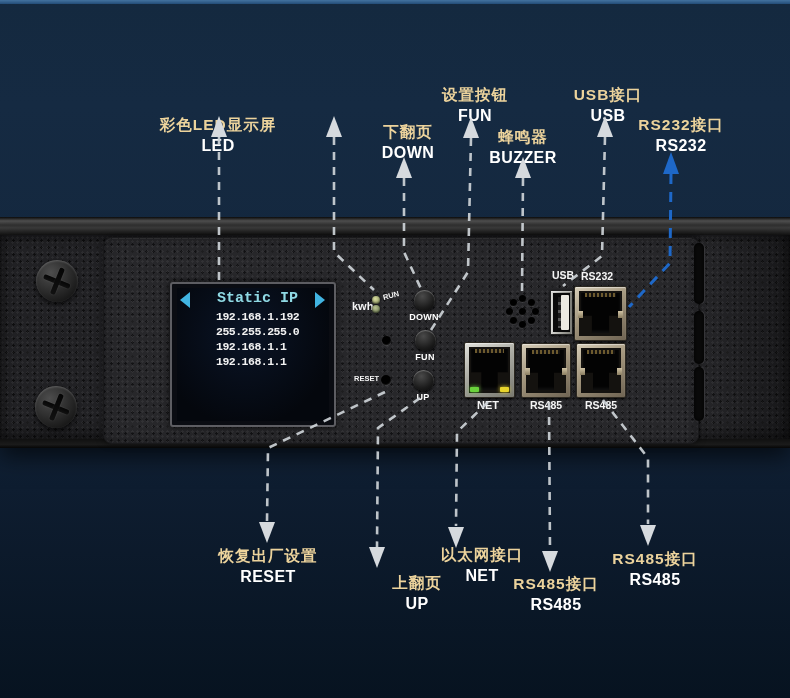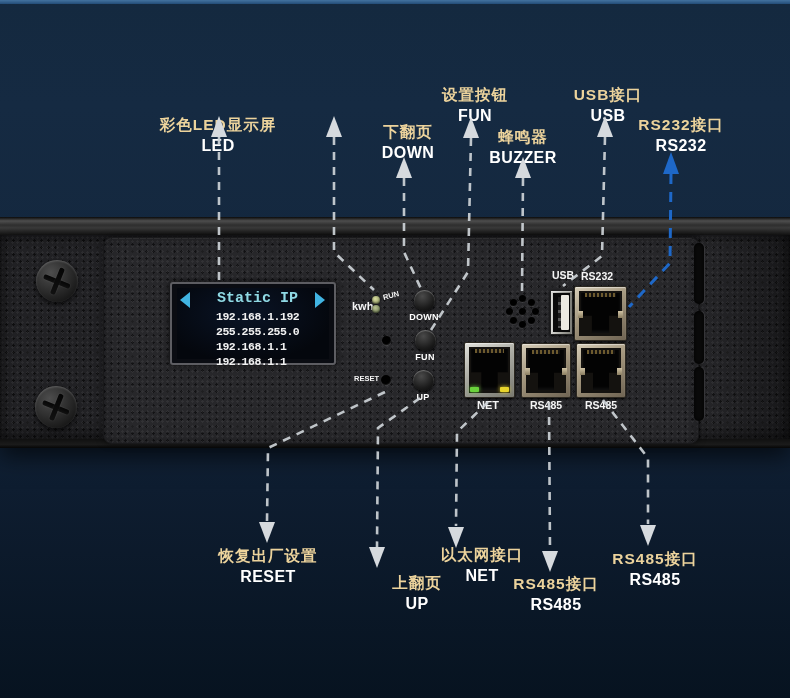--- a/index.html
+++ b/index.html
@@ -36,21 +36,21 @@
   .screw{position:absolute;width:42px;height:42px;border-radius:50%;
     background:radial-gradient(circle at 35% 30%,#4d4d4d,#272727 55%,#0c0c0c 95%);
     box-shadow:0 2px 5px rgba(0,0,0,.75), inset 0 1px 2px rgba(255,255,255,.22);}
   .cross{position:absolute;left:50%;top:50%;width:0;height:0;transform:rotate(22deg);}
   .cross::before,.cross::after{content:"";position:absolute;background:linear-gradient(#050505,#111);
     border-radius:2px;box-shadow:0 0 2px rgba(255,255,255,.12);}
   .cross::before{width:28px;height:5px;left:-14px;top:-2px;}
   .cross::after{width:5px;height:28px;left:-2px;top:-14px;}
 
   
-  .lcd{position:absolute;left:170px;top:282px;width:166px;height:83px;
+  .lcd{position:absolute;left:170px;top:282px;width:166px;height:145px;
     background:#0a0c12;border:2px solid #5d5d62;border-radius:3px;box-sizing:border-box;
     box-shadow:0 0 6px rgba(0,0,0,.8);}
   .lcd-screen{position:absolute;left:5px;top:4px;right:5px;bottom:4px;
     background:radial-gradient(ellipse at 45% 35%,#0a1426,#04070d 75%);}
   .lcd-title{position:absolute;left:40px;top:2px;font-family:"Liberation Mono",monospace;
     font-weight:bold;font-size:15px;color:#8fd9e4;letter-spacing:0px;white-space:nowrap;}
   .lcd-ips{position:absolute;left:39px;top:21px;font-family:"Liberation Mono",monospace;
     font-weight:bold;font-size:11.5px;color:#f2f2f2;line-height:15px;letter-spacing:-0.5px;white-space:nowrap;}
   .tri{position:absolute;width:0;height:0;top:4px;}
   .tri-l{left:3px;border-top:8px solid transparent;border-bottom:8px solid transparent;border-right:10px solid #41b4e2;}

